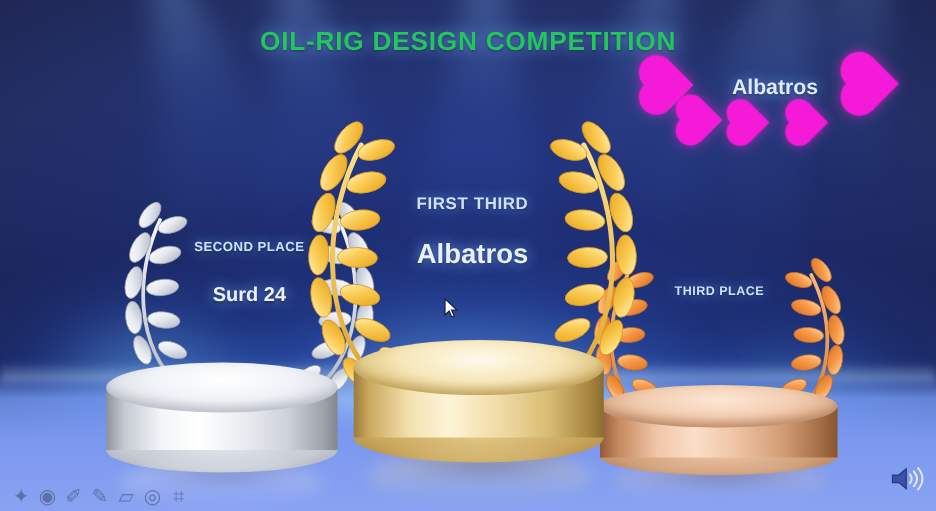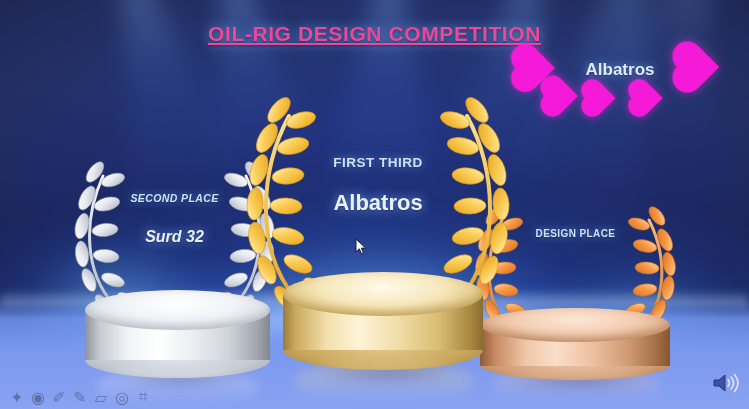--- a/index.html
+++ b/index.html
@@ -63,23 +63,22 @@
   }
   .floor-line{
     position:absolute; left:0; right:0; bottom:104px; height:14px;
     background:linear-gradient(to bottom, rgba(150,190,255,0), rgba(190,220,255,.55));
     filter:blur(4px);
   }
 
   
   .title{
     position:absolute; left:0; right:0; top:22px; text-align:center;
-    font-size:21px; font-weight:bold; letter-spacing:.6px; color:#ec4899;
+    font-size:21px; font-weight:bold; letter-spacing:.6px; color:#22c55e;
     text-shadow:0 0 12px rgba(120,180,255,.75), 0 1px 2px rgba(0,0,0,.5);
-    text-decoration:underline;
   }
 
   
   .hearts{ position:absolute; left:505px; top:44px; width:230px; height:70px; }
   .heart{ position:absolute; transform:rotate(-45deg); background:#f41ad8; filter:drop-shadow(0 0 5px rgba(255,40,220,.55)); }
   .heart:before,.heart:after{ content:""; position:absolute; background:#f41ad8; border-radius:50%; }
   .heart:before{ left:-50%; top:0; width:100%; height:100%; }
   .heart:after{ left:0; top:-50%; width:100%; height:100%; }
   .h1{ left:16px;  top:10px; width:28px; height:28px; }
   .h2{ left:178px; top:8px;  width:30px; height:30px; }
@@ -88,21 +87,21 @@
   .h5{ left:131px; top:43px; width:22px; height:22px; }
   .hearts-label{
     position:absolute; left:50px; top:16px; width:130px; text-align:center;
     font-size:17px; font-weight:bold; color:#dfe9ff;
     text-shadow:0 0 10px rgba(120,180,255,.8), 0 1px 2px rgba(0,0,0,.55);
   }
 
   
   .group{ position:absolute; }
   .g-first  { left:243px; top:92px;  width:270px; height:280px; }
-  .g-second { left:67px;  top:150px; width:215px; height:220px;font-style:italic; }
+  .g-second { left:92px;  top:150px; width:215px; height:220px; }
   .g-third  { left:468px; top:200px; width:215px; height:180px; }
 
   .place-label{
     position:absolute; left:0; right:0; text-align:center; font-weight:bold; color:#cfe0ff;
     text-shadow:0 0 9px rgba(110,170,255,.8), 0 1px 2px rgba(0,0,0,.5);
   }
   .team-label{
     position:absolute; left:0; right:0; text-align:center; font-weight:bold; color:#e8f0ff;
     text-shadow:0 0 11px rgba(130,185,255,.85), 0 1px 2px rgba(0,0,0,.5);
   }
@@ -298,21 +297,21 @@
           <ellipse cx="46" cy="130" rx="12" ry="6" transform="rotate(20 46 130)"></ellipse>
           <ellipse cx="36" cy="154" rx="11" ry="5.5" transform="rotate(-128 36 154)"></ellipse>
           <ellipse cx="60" cy="150" rx="11" ry="5.5" transform="rotate(34 60 150)"></ellipse>
           <ellipse cx="58" cy="174" rx="10" ry="5" transform="rotate(-150 58 174)"></ellipse>
           <ellipse cx="80" cy="166" rx="10" ry="5" transform="rotate(48 80 166)"></ellipse>
           <ellipse cx="86" cy="186" rx="9" ry="4.5" transform="rotate(-166 86 186)"></ellipse>
         </g>
       </g>
     </svg>
     <div class="place-label">SECOND PLACE</div>
-    <div class="team-label">Surd 32</div>
+    <div class="team-label">Surd 24</div>
   </div>
 
   <div class="group g-third">
     <svg class="wreath" viewBox="0 0 215 180">
       <defs>
         <linearGradient id="bronLeaf" x1="0" y1="0" x2="1" y2="1">
           <stop offset="0%" stop-color="#ffd9a8"></stop>
           <stop offset="45%" stop-color="#f79a48"></stop>
           <stop offset="100%" stop-color="#d96f22"></stop>
         </linearGradient>
@@ -353,21 +352,21 @@
           <ellipse cx="38" cy="90" rx="12" ry="6" transform="rotate(8 38 90)"></ellipse>
           <ellipse cx="24" cy="110" rx="11" ry="5.5" transform="rotate(-116 24 110)"></ellipse>
           <ellipse cx="48" cy="110" rx="11" ry="5.5" transform="rotate(24 48 110)"></ellipse>
           <ellipse cx="40" cy="130" rx="10" ry="5" transform="rotate(-134 40 130)"></ellipse>
           <ellipse cx="62" cy="126" rx="10" ry="5" transform="rotate(38 62 126)"></ellipse>
           <ellipse cx="64" cy="148" rx="9" ry="4.5" transform="rotate(-154 64 148)"></ellipse>
           <ellipse cx="86" cy="142" rx="9" ry="4.5" transform="rotate(50 86 142)"></ellipse>
         </g>
       </g>
     </svg>
-    <div class="place-label">DESIGN PLACE</div>
+    <div class="place-label">THIRD PLACE</div>
   </div>
 
   <div class="podium p-silver">
     <div class="pod-bottom"></div>
     <div class="pod-body"></div>
     <div class="pod-top"></div>
   </div>
 
   <div class="podium p-bronze">
     <div class="pod-bottom"></div>

